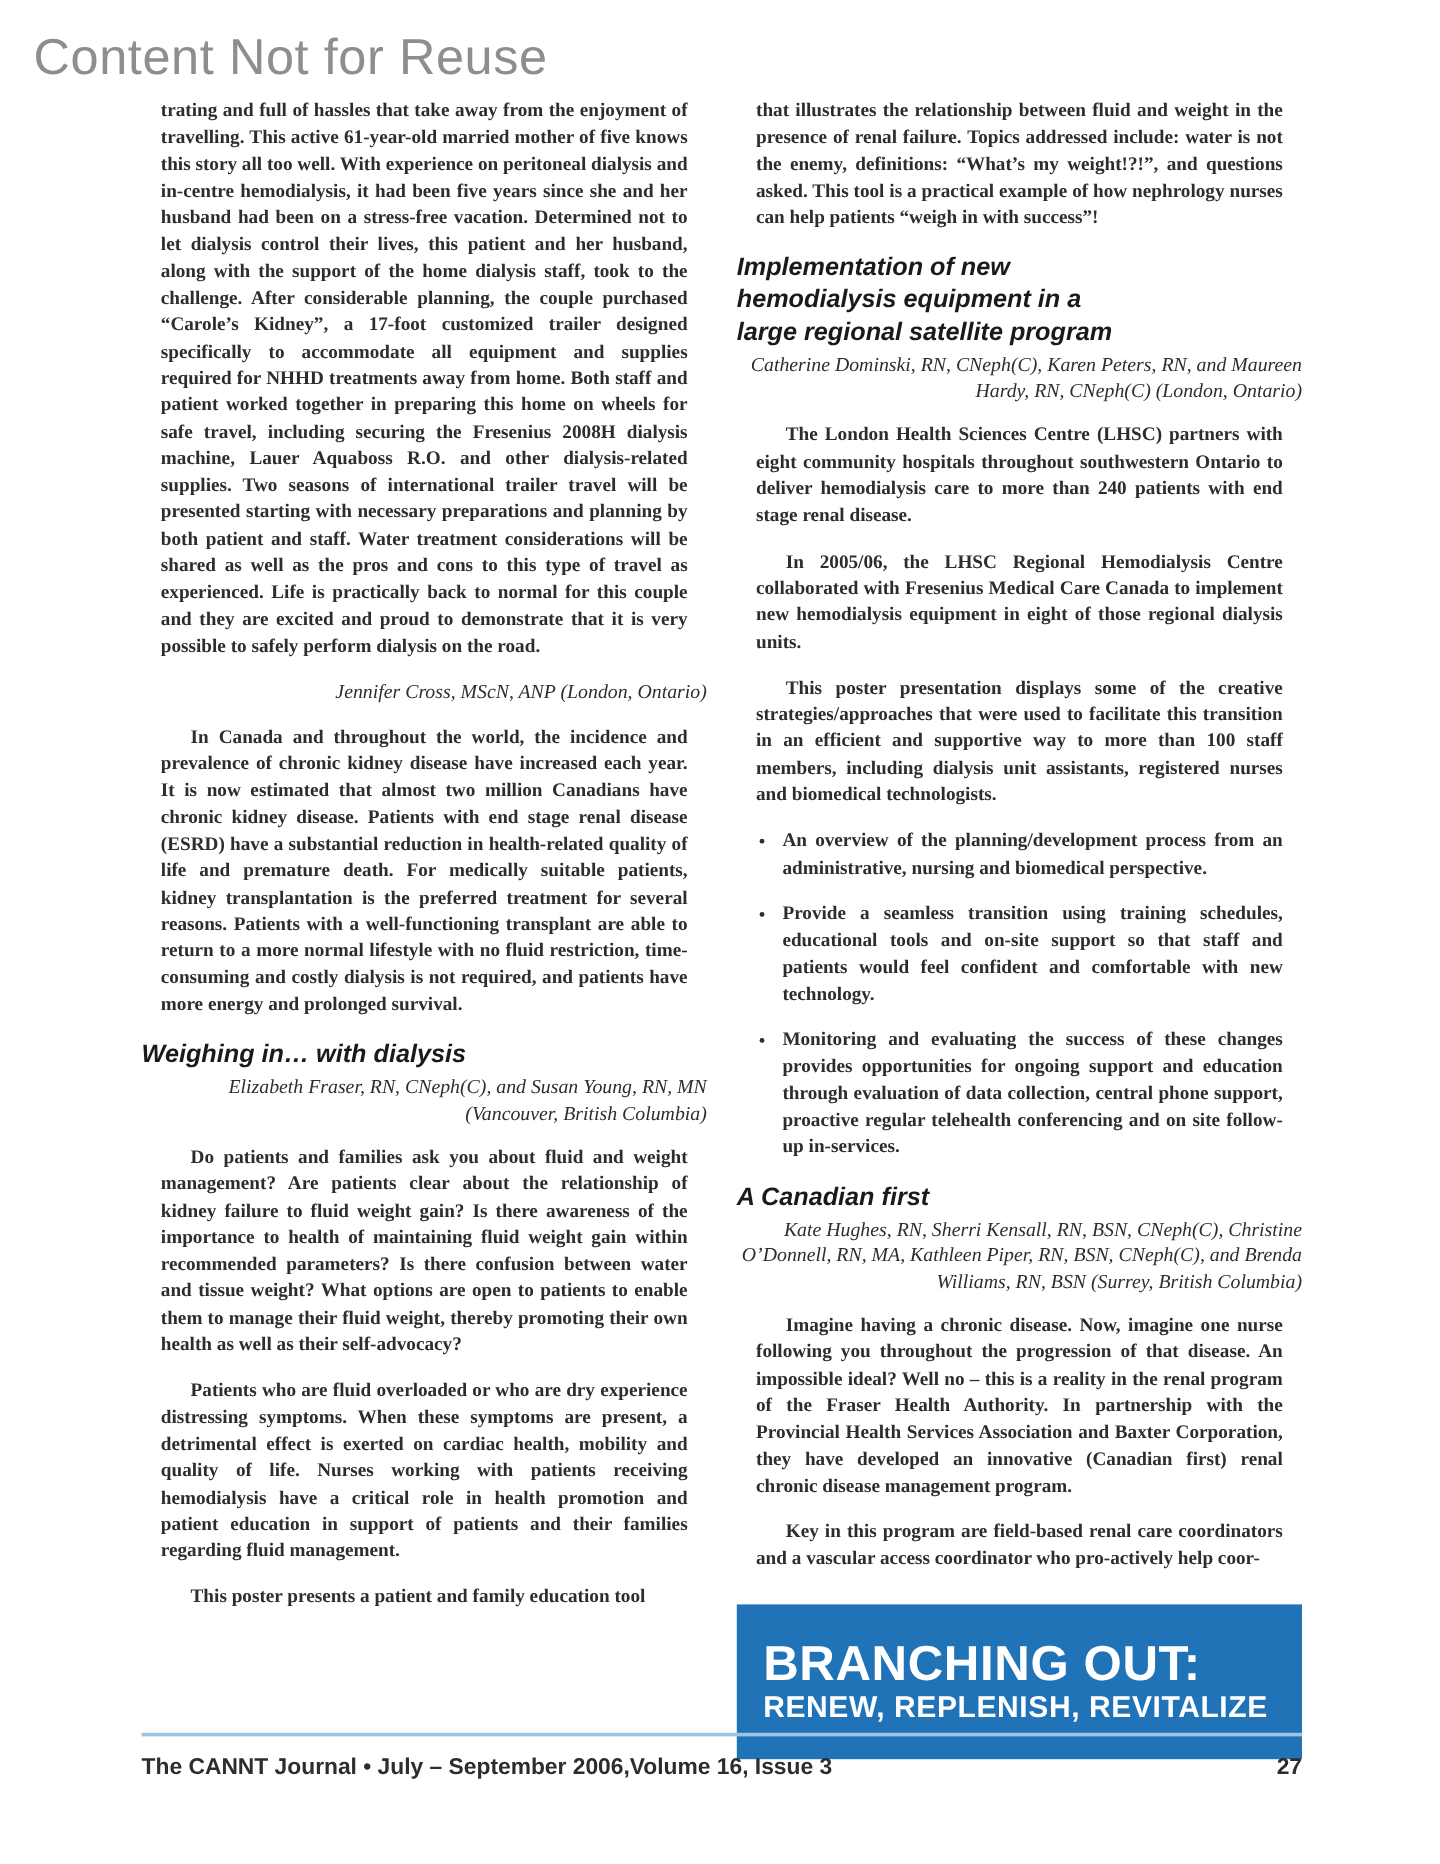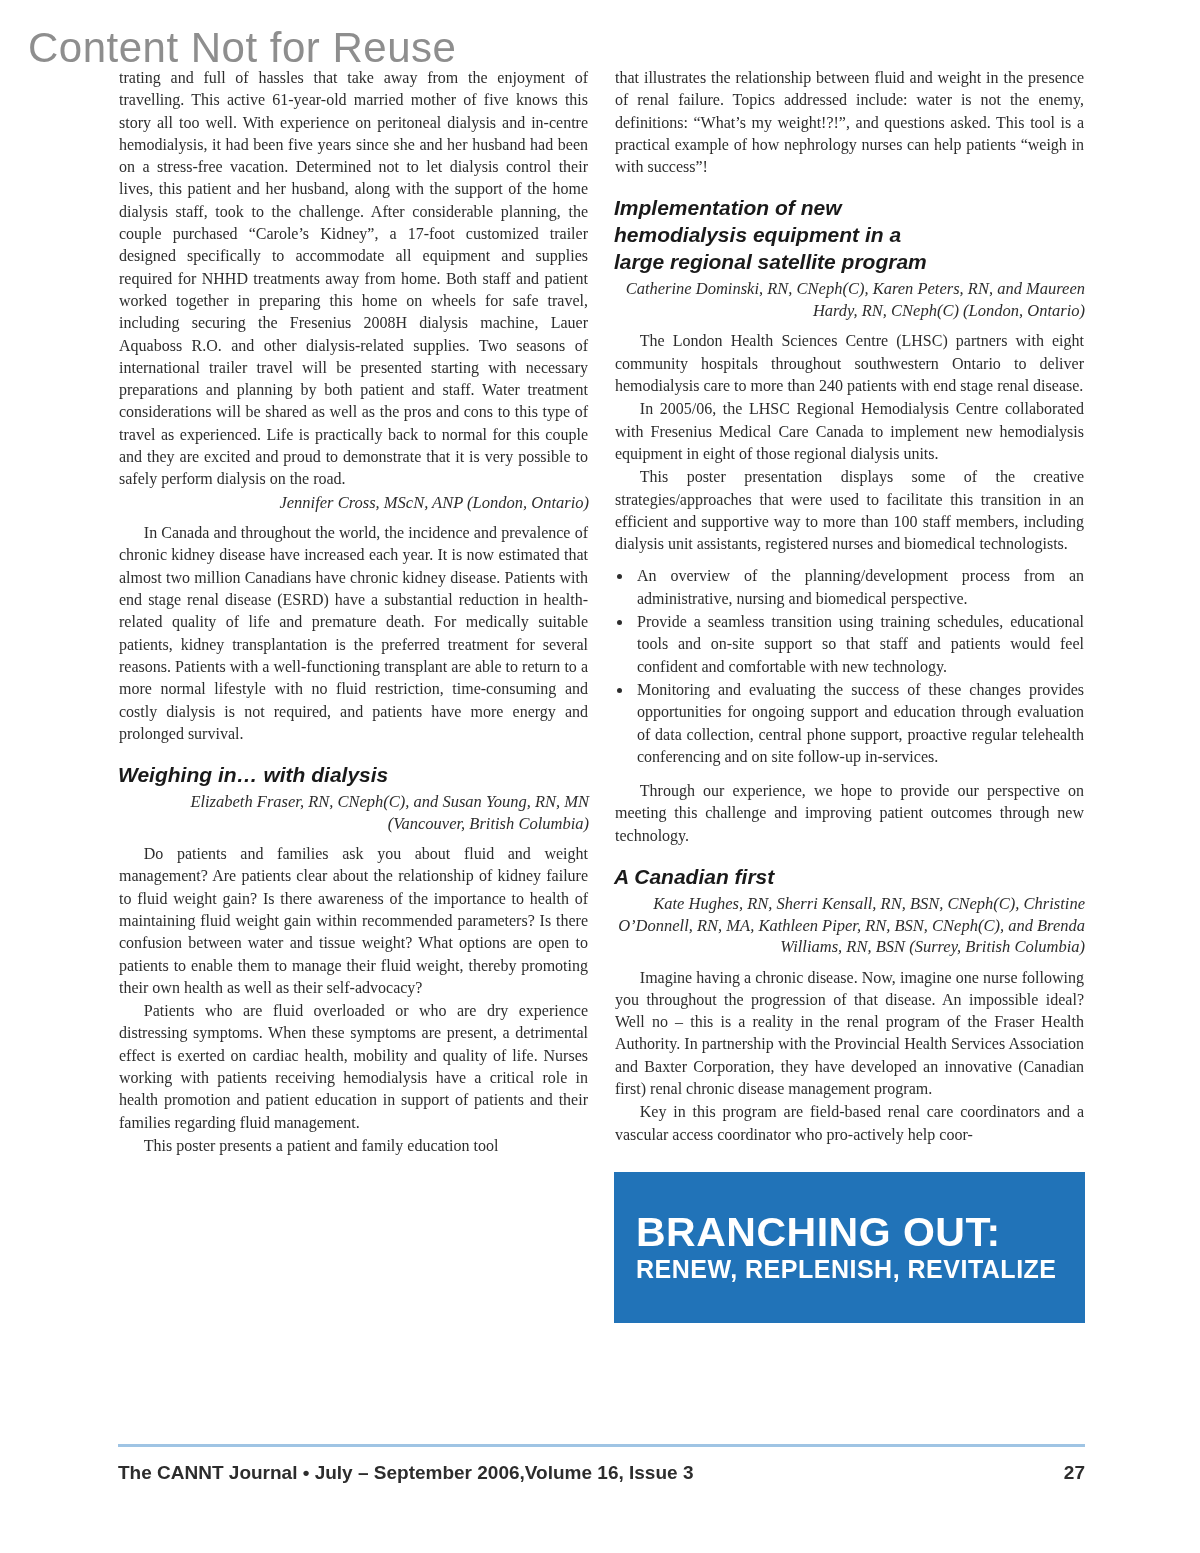--- a/index.html
+++ b/index.html
@@ -18,24 +18,25 @@
     color:#8e8e8e; letter-spacing:0.5px;
     white-space:nowrap;
   }
   .content {
     position:absolute; top:66px; left:118px;
     width:967px;
     display:flex; gap:25px;
   }
   .col { width:471px; }
   p.body, li {
-    margin:1px;
+    margin:16px;
     font-size:16px; line-height:22.3px;
     text-align:justify;
     color:#2d2d2d;
+    font-weight:bold;
   }
   p.indent { text-indent:1.55em; }
   h2.section-heading {
     margin:16px 0 3px 0;
     font-family:"Liberation Sans", sans-serif;
     font-weight:bold; font-style:italic;
     font-size:21px; line-height:27px;
     color:#1a1a1a;
   }
   h2.section-heading span { display:block; }
@@ -48,21 +49,21 @@
     color:#2d2d2d;
   }
   ul.bullets {
     margin:10px 0 12px 0;
     padding-left:18px;
   }
   ul.bullets li { padding-left:4px; }
   .banner {
     margin-top:26px;
     box-sizing:border-box;
-    width:471px; height:151px;
+    width:471px; height:129px;
     background:#2173b8;
     color:#ffffff;
     display:flex; flex-direction:column; justify-content:center;
     padding:0 22px;
   }
   .banner-title {
     font-family:"Liberation Sans", sans-serif;
     font-weight:bold;
     font-size:41px; line-height:44px;
     letter-spacing:0.5px;
@@ -122,21 +123,20 @@
     </h2>
     <p class="author">Catherine Dominski, RN, CNeph(C), Karen Peters, RN, and Maureen Hardy, RN, CNeph(C) (London, Ontario)</p>
     <p class="body indent">The London Health Sciences Centre (LHSC) partners with eight community hospitals throughout southwestern Ontario to deliver hemodialysis care to more than 240 patients with end stage renal disease.</p>
     <p class="body indent">In 2005/06, the LHSC Regional Hemodialysis Centre collaborated with Fresenius Medical Care Canada to implement new hemodialysis equipment in eight of those regional dialysis units.</p>
     <p class="body indent">This poster presentation displays some of the creative strategies/approaches that were used to facilitate this transition in an efficient and supportive way to more than 100 staff members, including dialysis unit assistants, registered nurses and biomedical technologists.</p>
     <ul class="bullets">
       <li>An overview of the planning/development process from an administrative, nursing and biomedical perspective.</li>
       <li>Provide a seamless transition using training schedules, educational tools and on-site support so that staff and patients would feel confident and comfortable with new technology.</li>
       <li>Monitoring and evaluating the success of these changes provides opportunities for ongoing support and education through evaluation of data collection, central phone support, proactive regular telehealth conferencing and on site follow-up in-services.</li>
     </ul>
-    <p class="body indent">Through our experience, we hope to provide our perspective on meeting this challenge and improving patient outcomes through new technology.</p>
 
     <h2 class="section-heading">
       <span>A Canadian first</span>
     </h2>
     <p class="author">Kate Hughes, RN, Sherri Kensall, RN, BSN, CNeph(C), Christine O’Donnell, RN, MA, Kathleen Piper, RN, BSN, CNeph(C), and Brenda Williams, RN, BSN (Surrey, British Columbia)</p>
     <p class="body indent">Imagine having a chronic disease. Now, imagine one nurse following you throughout the progression of that disease. An impossible ideal? Well no – this is a reality in the renal program of the Fraser Health Authority. In partnership with the Provincial Health Services Association and Baxter Corporation, they have developed an innovative (Canadian first) renal chronic disease management program.</p>
     <p class="body indent">Key in this program are field-based renal care coordinators and a vascular access coordinator who pro-actively help coor-</p>
 
     <div class="banner">
       <div class="banner-title">BRANCHING OUT:</div>

